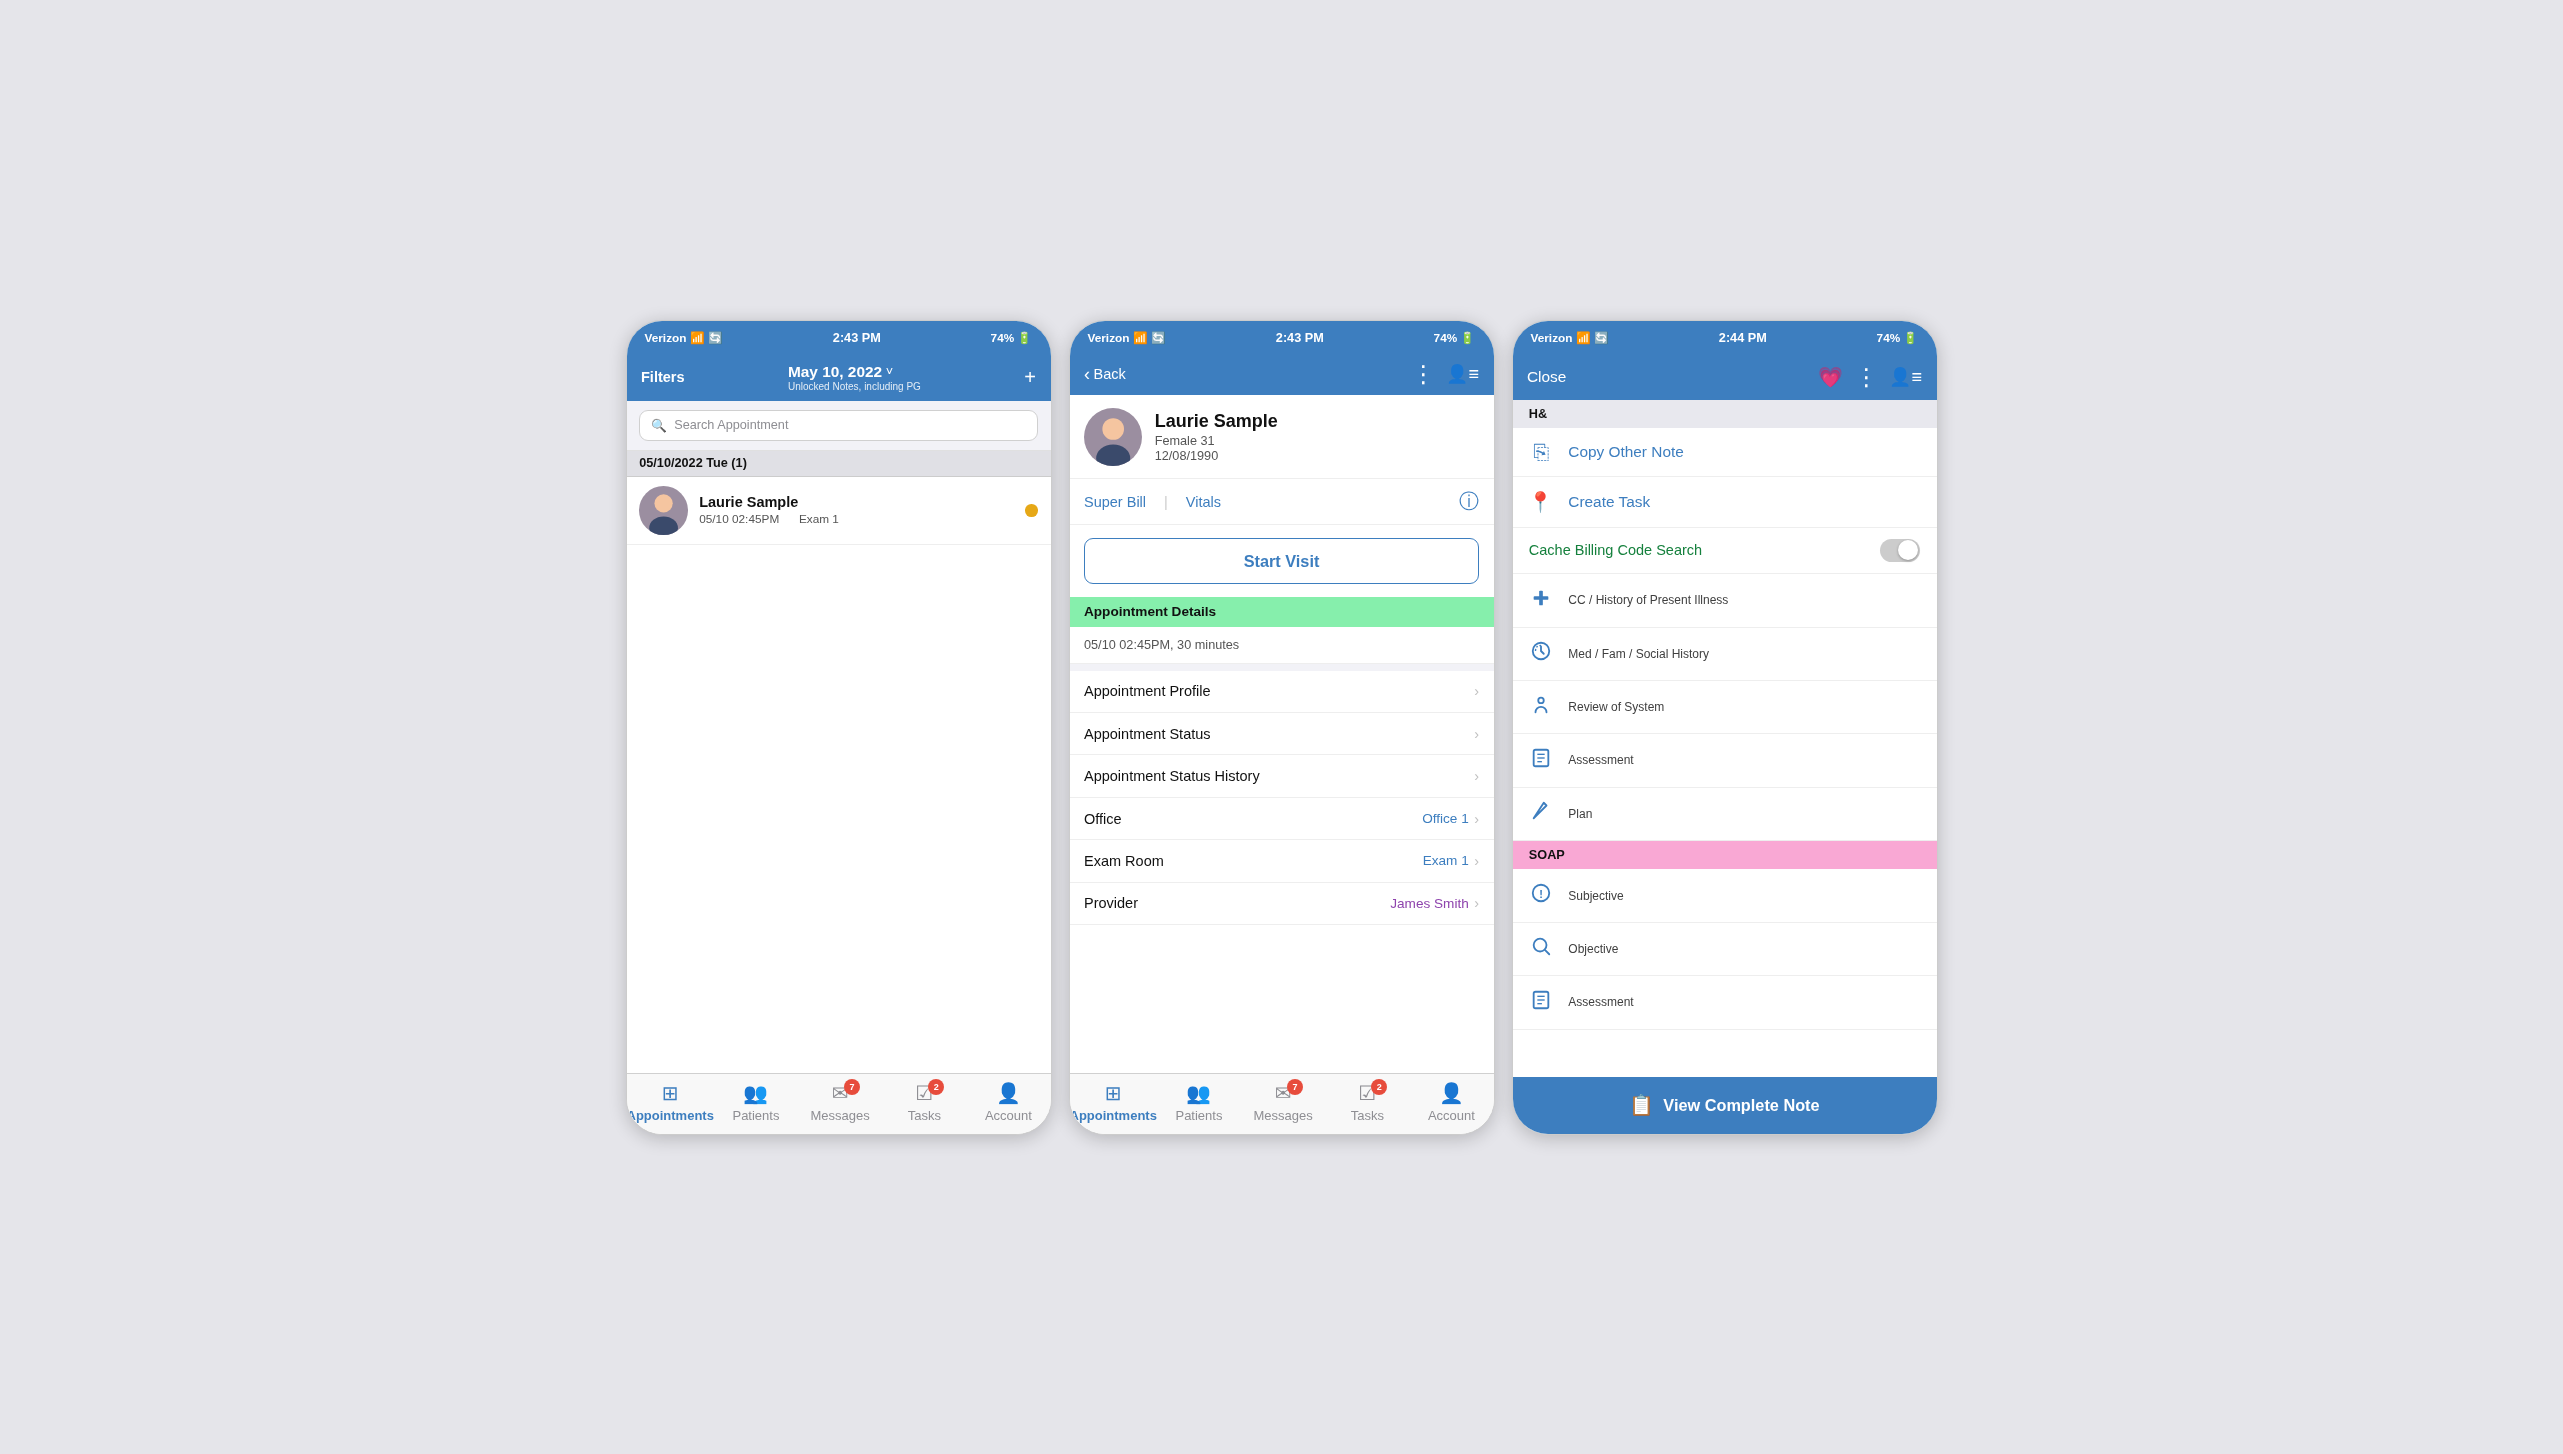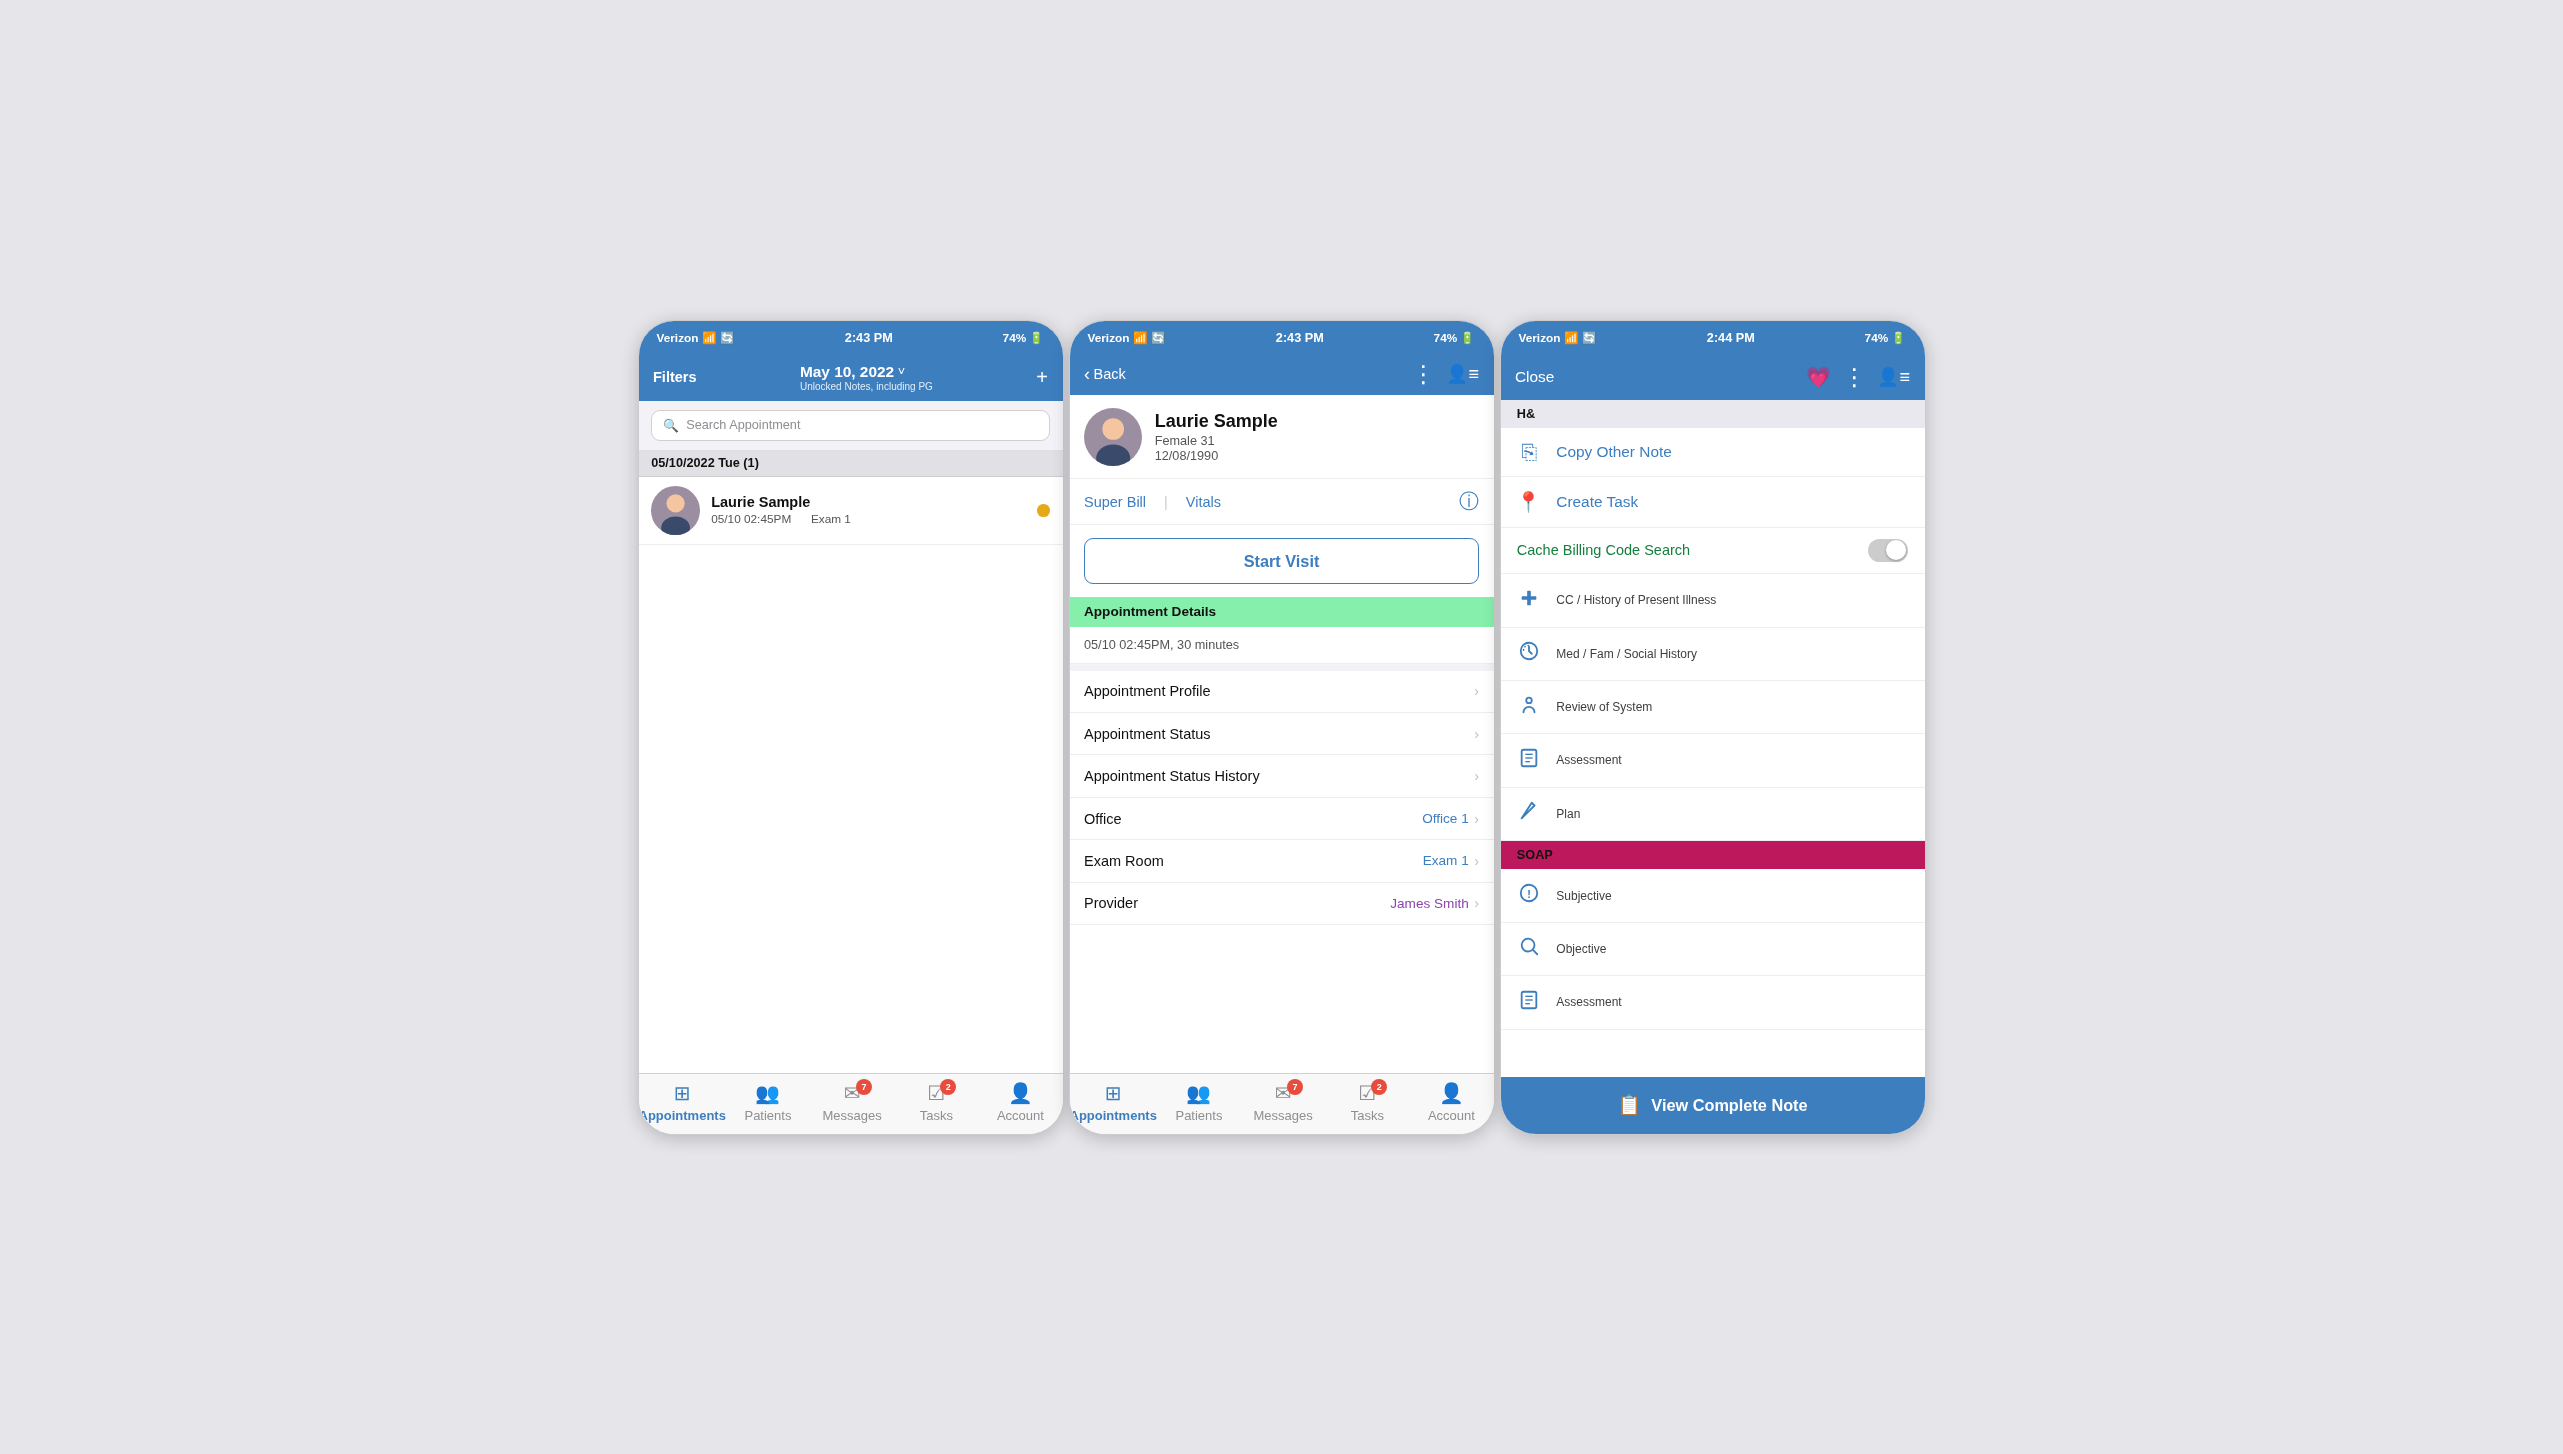--- a/index.html
+++ b/index.html
@@ -7,21 +7,21 @@
       font-family: -apple-system, BlinkMacSystemFont, 'Helvetica Neue', Arial, sans-serif;
       background: #e5e5ea;
       display: flex;
       justify-content: center;
       align-items: center;
       min-height: 100vh;
       padding: 18px;
     }
     .screens-container {
       display: flex;
-      gap: 5px;
+      gap: 17px;
       align-items: center;
     }
     .phone-screen {
       width: 426px;
       height: 815px;
       background: #fff;
       border-radius: 36px;
       overflow: hidden;
       display: flex;
       flex-direction: column;
@@ -201,21 +201,21 @@
       align-items: center;
       padding: 12.7px 16.3px;
       border-bottom: 0.9px solid #eee;
       gap: 14.5px;
       cursor: pointer;
     }
     .menu-item-icon { font-size: 20px; color: #3d7ebf; width: 25px; text-align: center; }
     .menu-item-label { font-size: 12px; color: #404040; }
     .menu-item-blue { color: #3d7ebf; font-size: 15.4px; cursor: pointer; }
     .menu-section-label {
-      background: #be185d;
+      background: #f9a8d4;
       padding: 7.2px 16.3px;
       font-size: 12.7px;
       font-weight: 700;
       color: #111;
     }
     .toggle-row {
       display: flex;
       align-items: center;
       padding: 11px 16.3px;
       border-bottom: 0.9px solid #eee;

